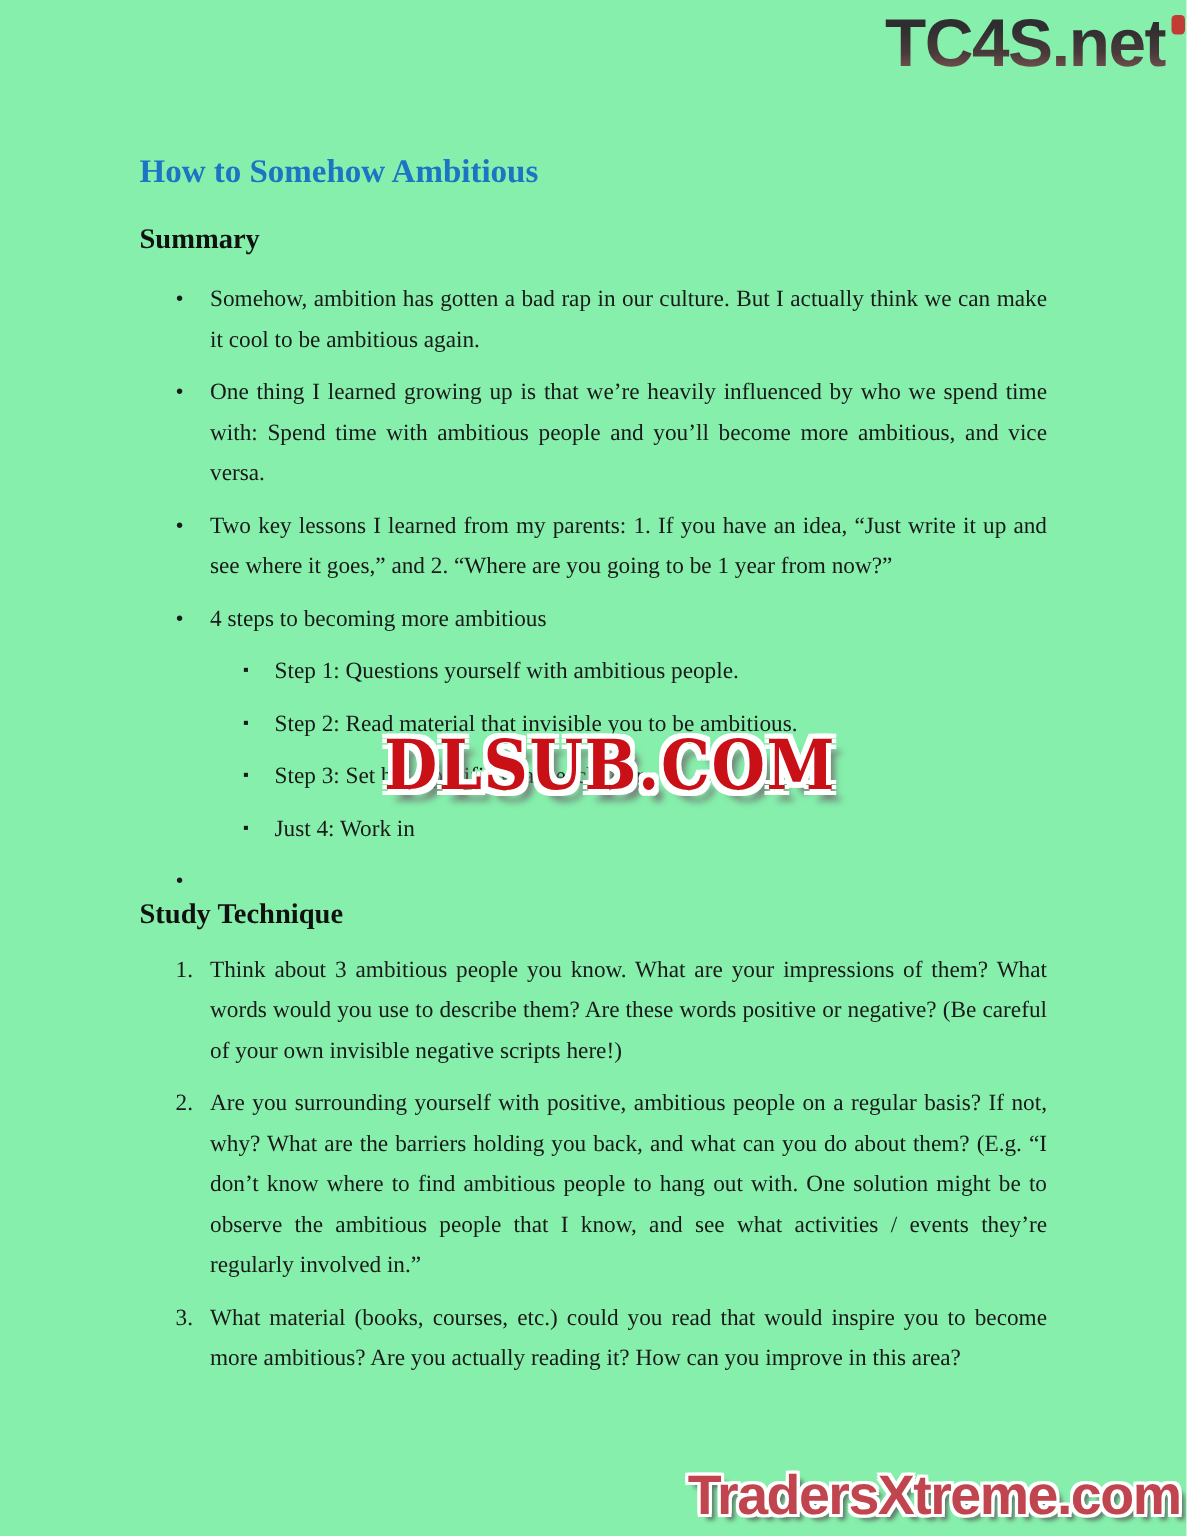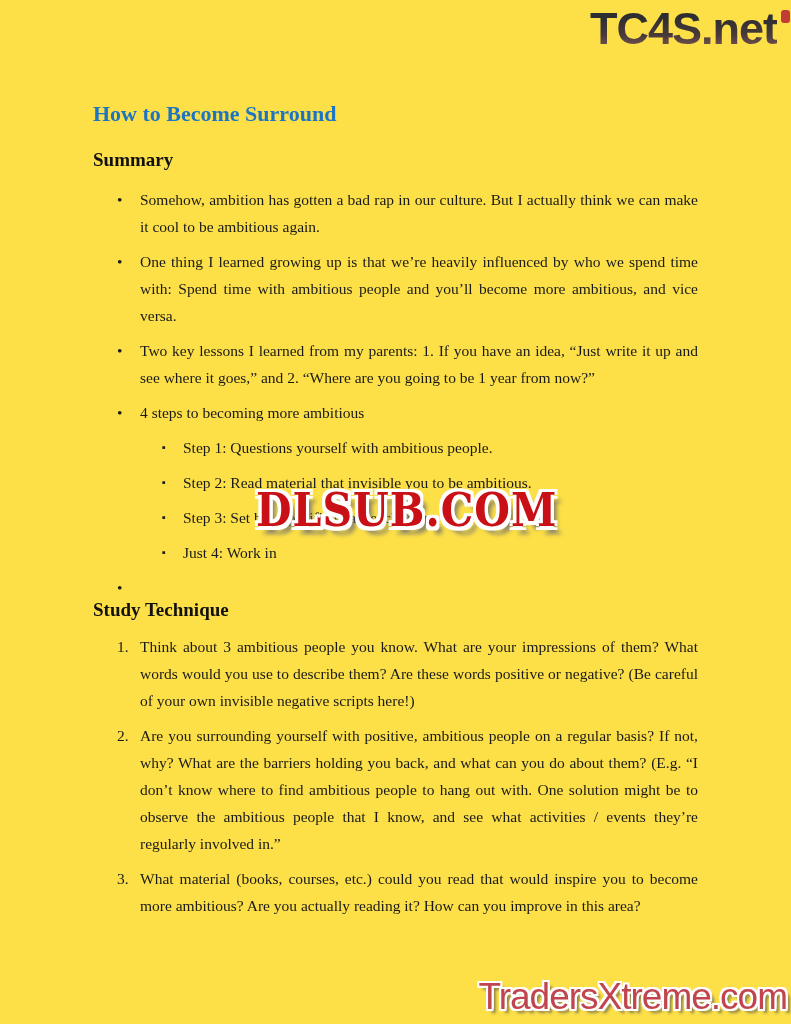--- a/index.html
+++ b/index.html
@@ -1,20 +1,20 @@
 <!DOCTYPE html>
 <html><head>
 <meta charset="utf-8">
 <style>
   html, body { margin: 0; padding: 0; background: #ffffff; }
   .page {
     position: relative;
     width: 791px;
     height: 1024px;
-    background: #fde047;
+    background: #86efac;
     overflow: hidden;
     font-family: "Liberation Serif", serif;
     color: #1a1a1a;
   }
 
   
   .brand-wrap {
     position: absolute;
     top: 2px;
     right: 14px;
@@ -131,21 +131,21 @@
        0   -3px 0 #fff,  0    3px 0 #fff,
        6px  7px 4px rgba(110,110,110,0.8);
   }
 
   
   .footer-brand {
     position: absolute;
     right: 4px;
     top: 975px;
     font-family: "Liberation Sans", sans-serif;
-    font-weight: normal;
+    font-weight: bold;
     font-size: 37px;
     line-height: 44px;
     letter-spacing: -1px;
     color: #c0454e;
     white-space: nowrap;
     text-shadow:
       -2px -2px 0 #fff,  2px -2px 0 #fff,
       -2px  2px 0 #fff,  2px  2px 0 #fff,
       -2px  0   0 #fff,  2px  0   0 #fff,
        0   -2px 0 #fff,  0    2px 0 #fff,
@@ -157,21 +157,21 @@
 
 <div class="page">
 
   <div class="brand-wrap">
     <div class="brand">TC4S.net</div>
     <div class="brand-dot"></div>
   </div>
 
   <div class="content">
 
-    <h1 class="doc-title">How to Become Surround</h1>
+    <h1 class="doc-title">How to Somehow Ambitious</h1>
 
     <h2 class="section-heading">Summary</h2>
 
     <ul class="bullets">
       <li>
         <span class="marker">•</span>
         <span>Somehow, ambition has gotten a bad rap in our culture. But I actually think we can make it cool to be ambitious again.</span>
       </li>
       <li>
         <span class="marker">•</span>

